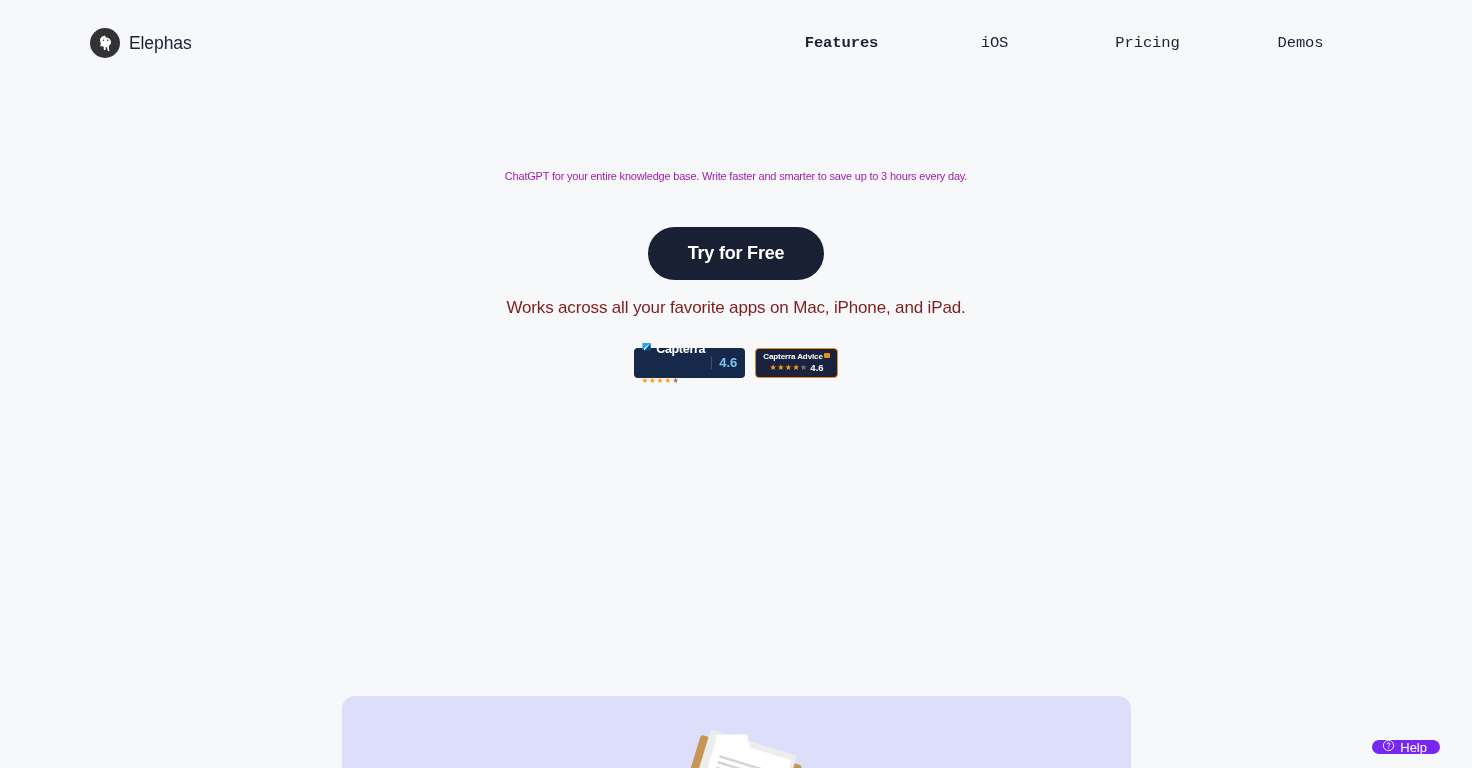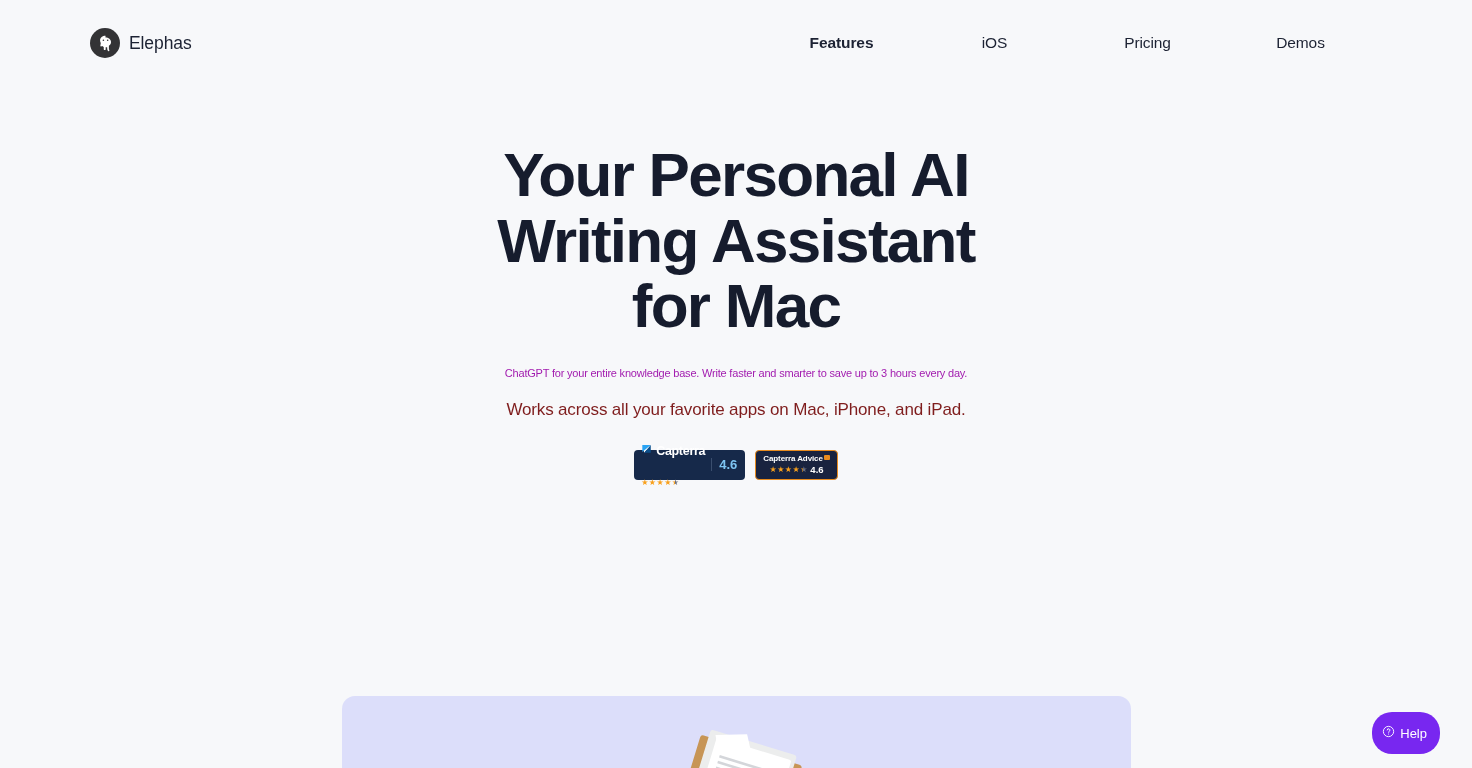--- a/index.html
+++ b/index.html
@@ -55,20 +55,21 @@
     align-items: center;
   }
 
   .nav-link {
     font-size: 15.5px;
     color: #1c2233;
     letter-spacing: -0.1px;
     cursor: pointer;
     text-align: center;
     width: 153px;
+    font-family: Liberation Mono, monospace;
   }
 
   .nav-link.is-active { font-weight: bold; }
 
   
   .hero {
     text-align: center;
     padding-top: 72px;
   }
 
@@ -249,21 +250,21 @@
 
   
   .help-widget {
     position: absolute;
     right: 32px;
     bottom: 14px;
     background: #7827f0;
     color: #ffffff;
     border: none;
     border-radius: 20px;
-    height: 42px;
+    height: 14px;
     padding: 0 13px 0 10px;
     display: flex;
     align-items: center;
     gap: 5px;
     font-family: inherit;
     font-size: 13px;
     cursor: pointer;
   }
 </style>
 </head>
@@ -284,24 +285,24 @@
     <a class="nav-link is-active">Features</a>
     <a class="nav-link">iOS</a>
     <a class="nav-link">Pricing</a>
     <a class="nav-link">Demos</a>
   </nav>
 
 </header>
 
 <main class="hero">
 
-  <h1 class="hero-title">Your Personal AI Writing Assistant for Mac</h1>
 
   <p class="hero-subtitle">ChatGPT for your entire knowledge base. Write faster and smarter to save up to 3 hours every day.</p>
 
+  <button class="cta-button">Try for Free</button>
 
   <p class="cta-note">Works across all your favorite apps on Mac, iPhone, and iPad.</p>
 
   
   <div class="badges">
 
     <div class="badge badge-capterra">
       <div class="capterra-logo-row">
         <div class="capterra-wordmark">
           <span>

